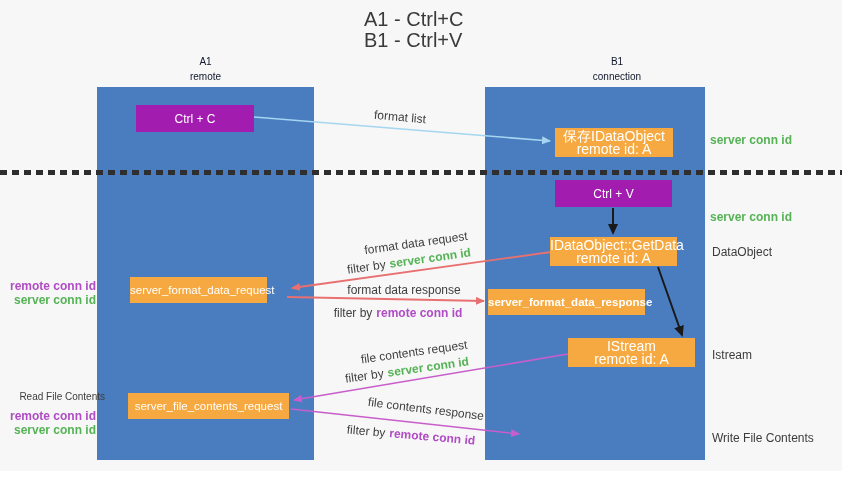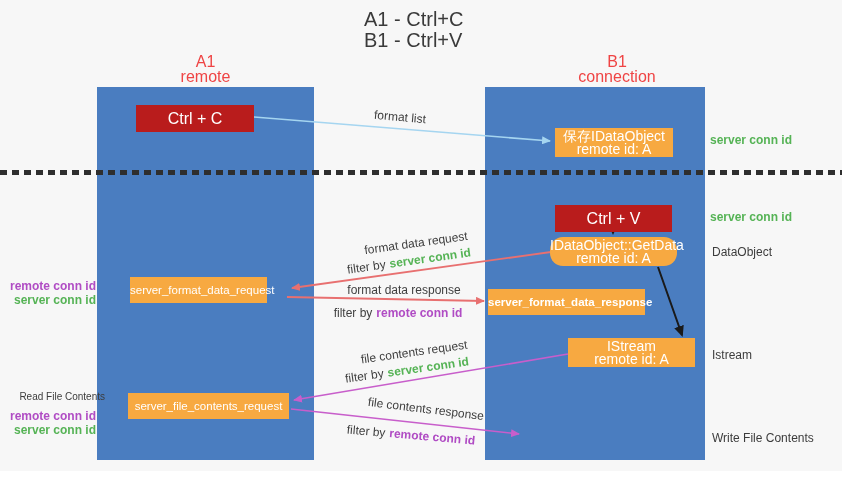--- a/index.html
+++ b/index.html
@@ -17,23 +17,23 @@
     top: 87px;
     height: 373px;
     background: #4a7dc0;
   }
   #lane-a { left: 97px;  width: 217px; }
   #lane-b { left: 485px; width: 220px; }
   .lane-header {
     position: absolute;
     top: 54px;
     text-align: center;
-    font-size: 16px;
+    font-size: 10px;
     line-height: 15px;
-    color: #ef4444;
+    color: #0f172a;
   }
   #lane-a-header { left: 97px;  width: 217px; }
   #lane-b-header { left: 507px; width: 220px; }
   .title {
     position: absolute;
     left: 364px;
     top: 9px;
     font-size: 20px;
     line-height: 21px;
     color: #3a3a3a;
@@ -53,21 +53,21 @@
   }
   .node {
     position: absolute;
     color: #ffffff;
     text-align: center;
     display: flex;
     flex-direction: column;
     justify-content: center;
     z-index: 3;
   }
-  .node.green  { background: #b91c1c; font-size: 16px; }
+  .node.green  { background: #a21caf; font-size: 12px; }
   .node.orange { background: #f7a941; font-size: 14px; line-height: 13px; }
   .node.one-line { font-size: 11.5px; }
   .edge-label {
     position: absolute;
     font-size: 12px;
     color: #3f3f3f;
     white-space: nowrap;
     z-index: 4;
   }
   .key-green  { color: #55b355; font-weight: bold; margin-left: 4px; }
@@ -149,25 +149,25 @@
 
   <div class="node green" style="left:136px; top:105px; width:118px; height:27px;">
     <div>Ctrl + C</div>
   </div>
 
   <div class="node orange" style="left:555px; top:128px; width:118px; height:29px;">
     <div>保存IDataObject</div>
     <div>remote id: A</div>
   </div>
 
-  <div class="node green" style="left:555px; top:180px; width:117px; height:27px;margin-top:25px;">
+  <div class="node green" style="left:555px; top:180px; width:117px; height:27px;">
     <div>Ctrl + V</div>
   </div>
 
-  <div class="node orange" style="left:550px; top:237px; width:127px; height:29px;border-radius:13px;">
+  <div class="node orange" style="left:550px; top:237px; width:127px; height:29px;">
     <div>IDataObject::GetData</div>
     <div>remote id: A</div>
   </div>
 
   <div class="node orange one-line" style="left:130px; top:277px; width:137px; height:26px;">
     <div>server_format_data_request</div>
   </div>
 
   <div class="node orange one-line" style="left:488px; top:289px; width:157px; height:26px;font-weight:bold;">
     <div>server_format_data_response</div>

